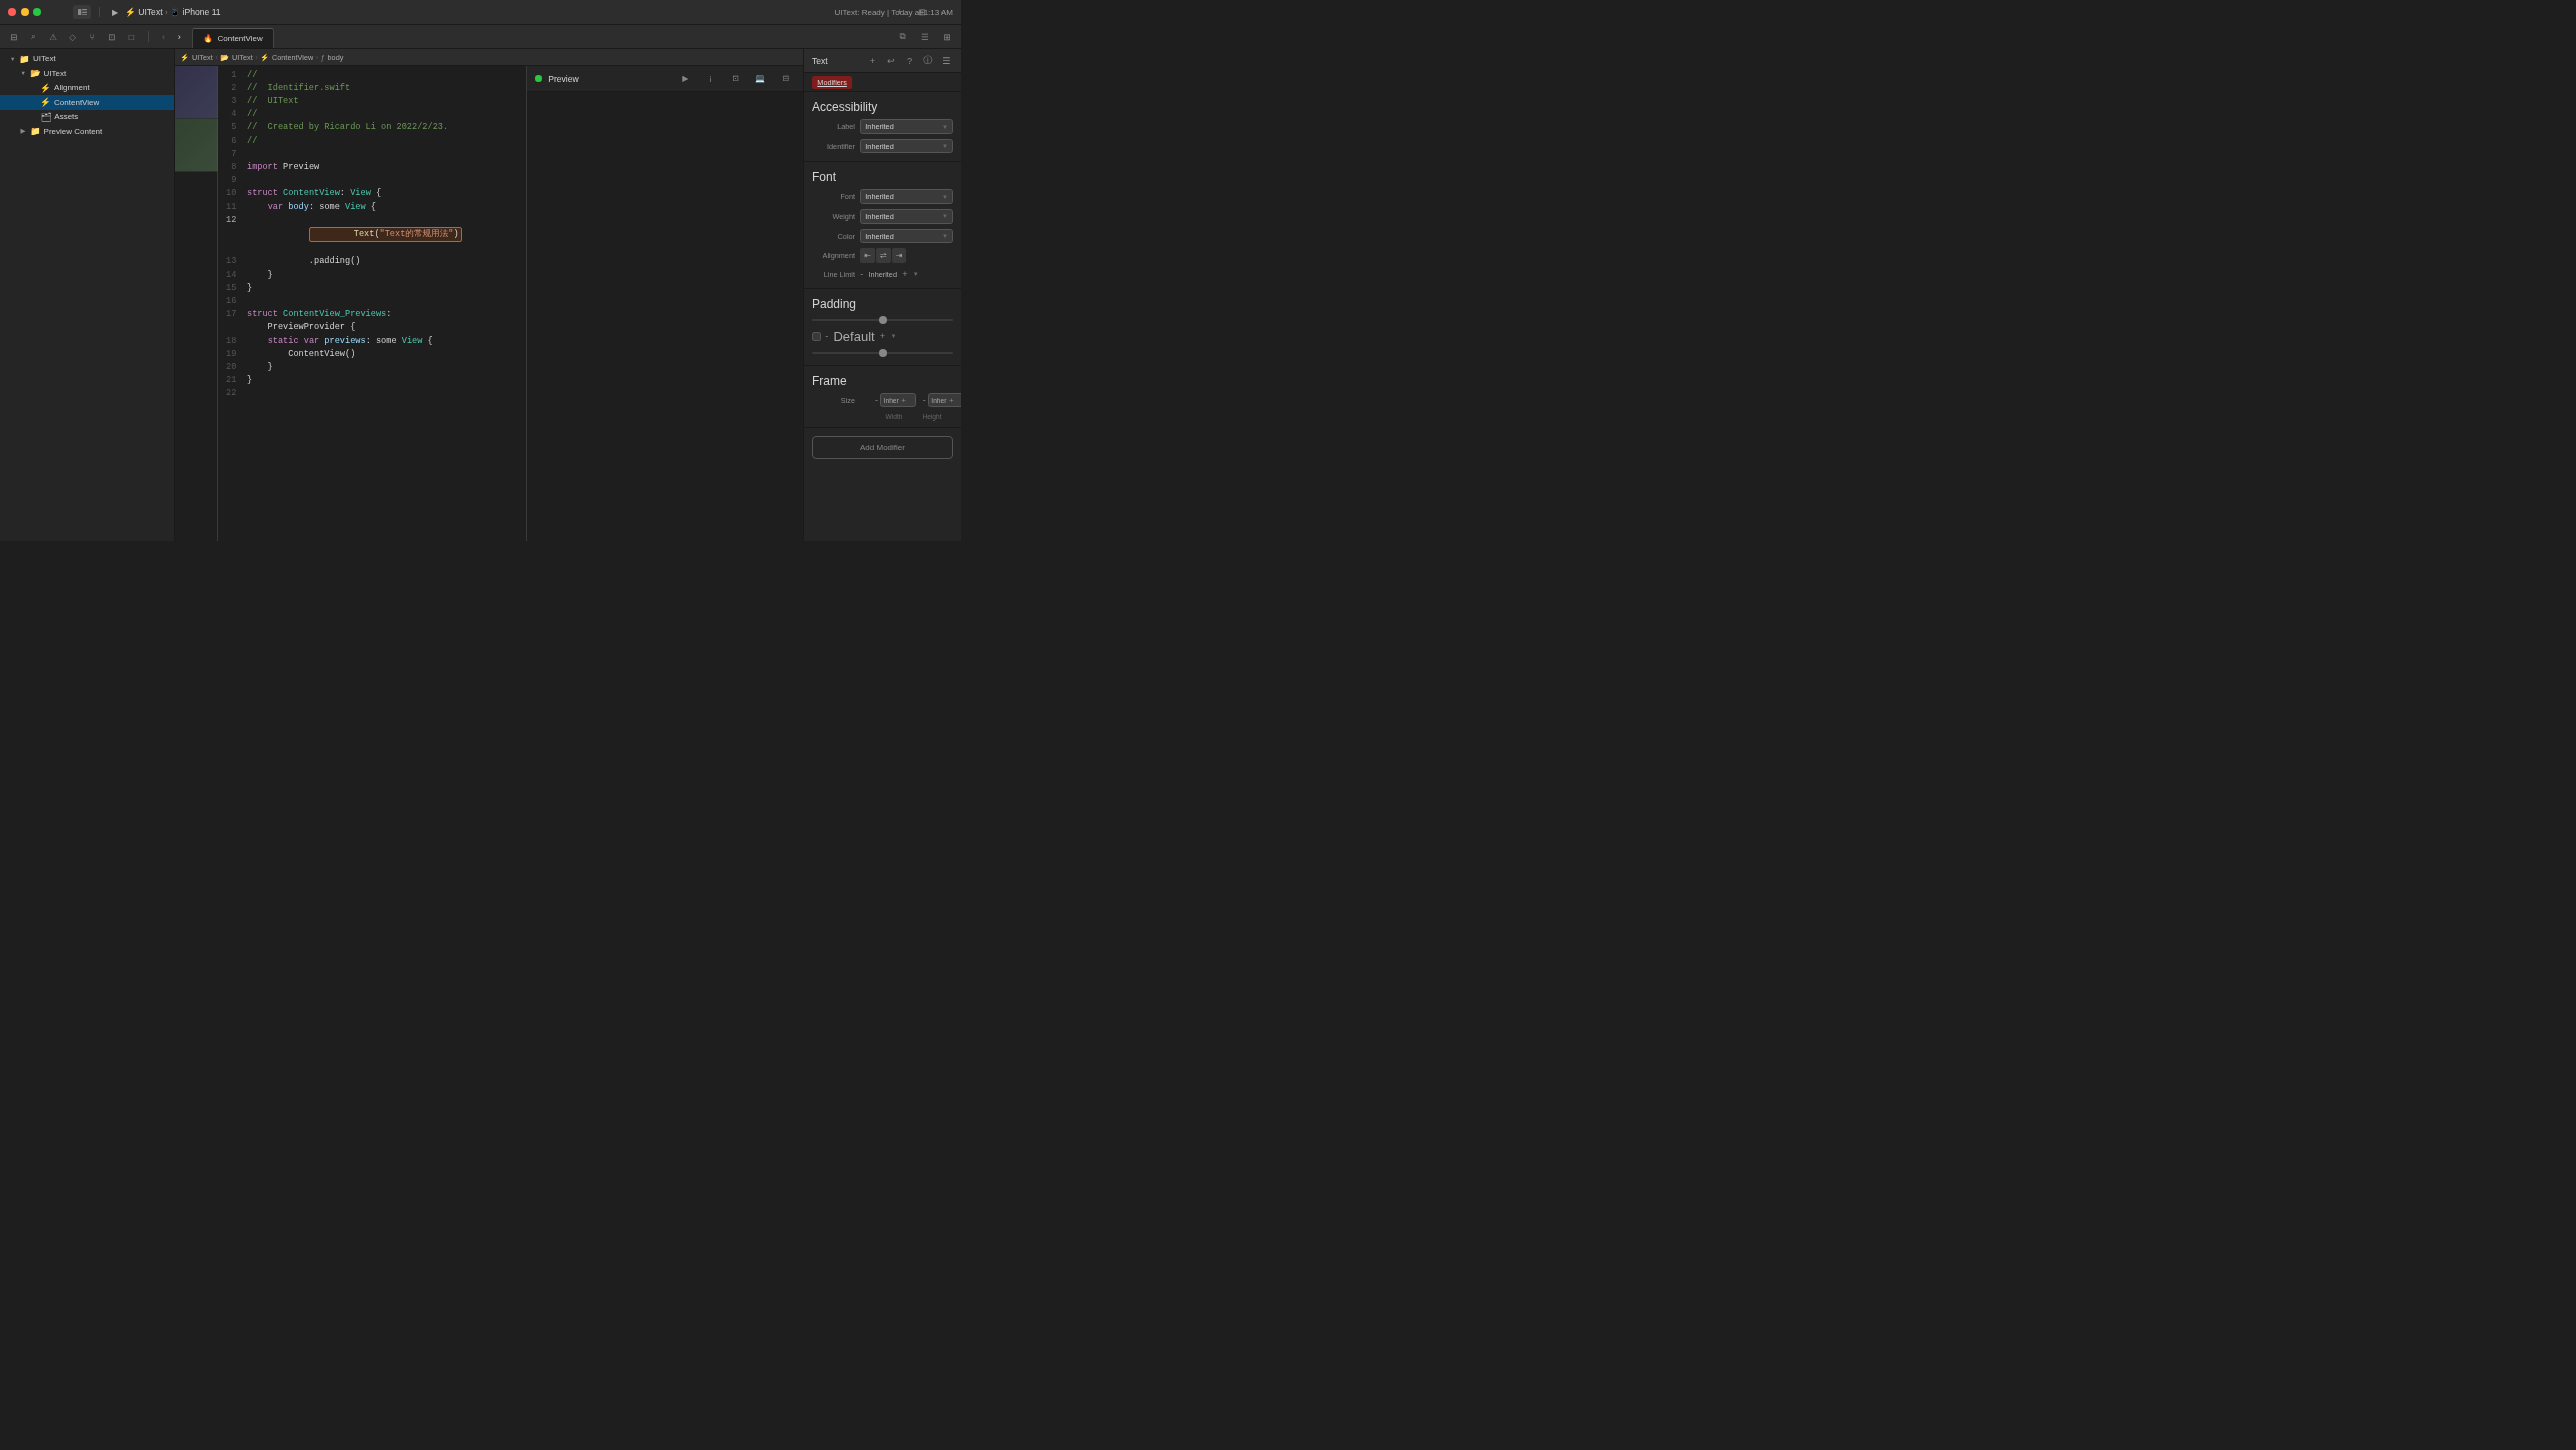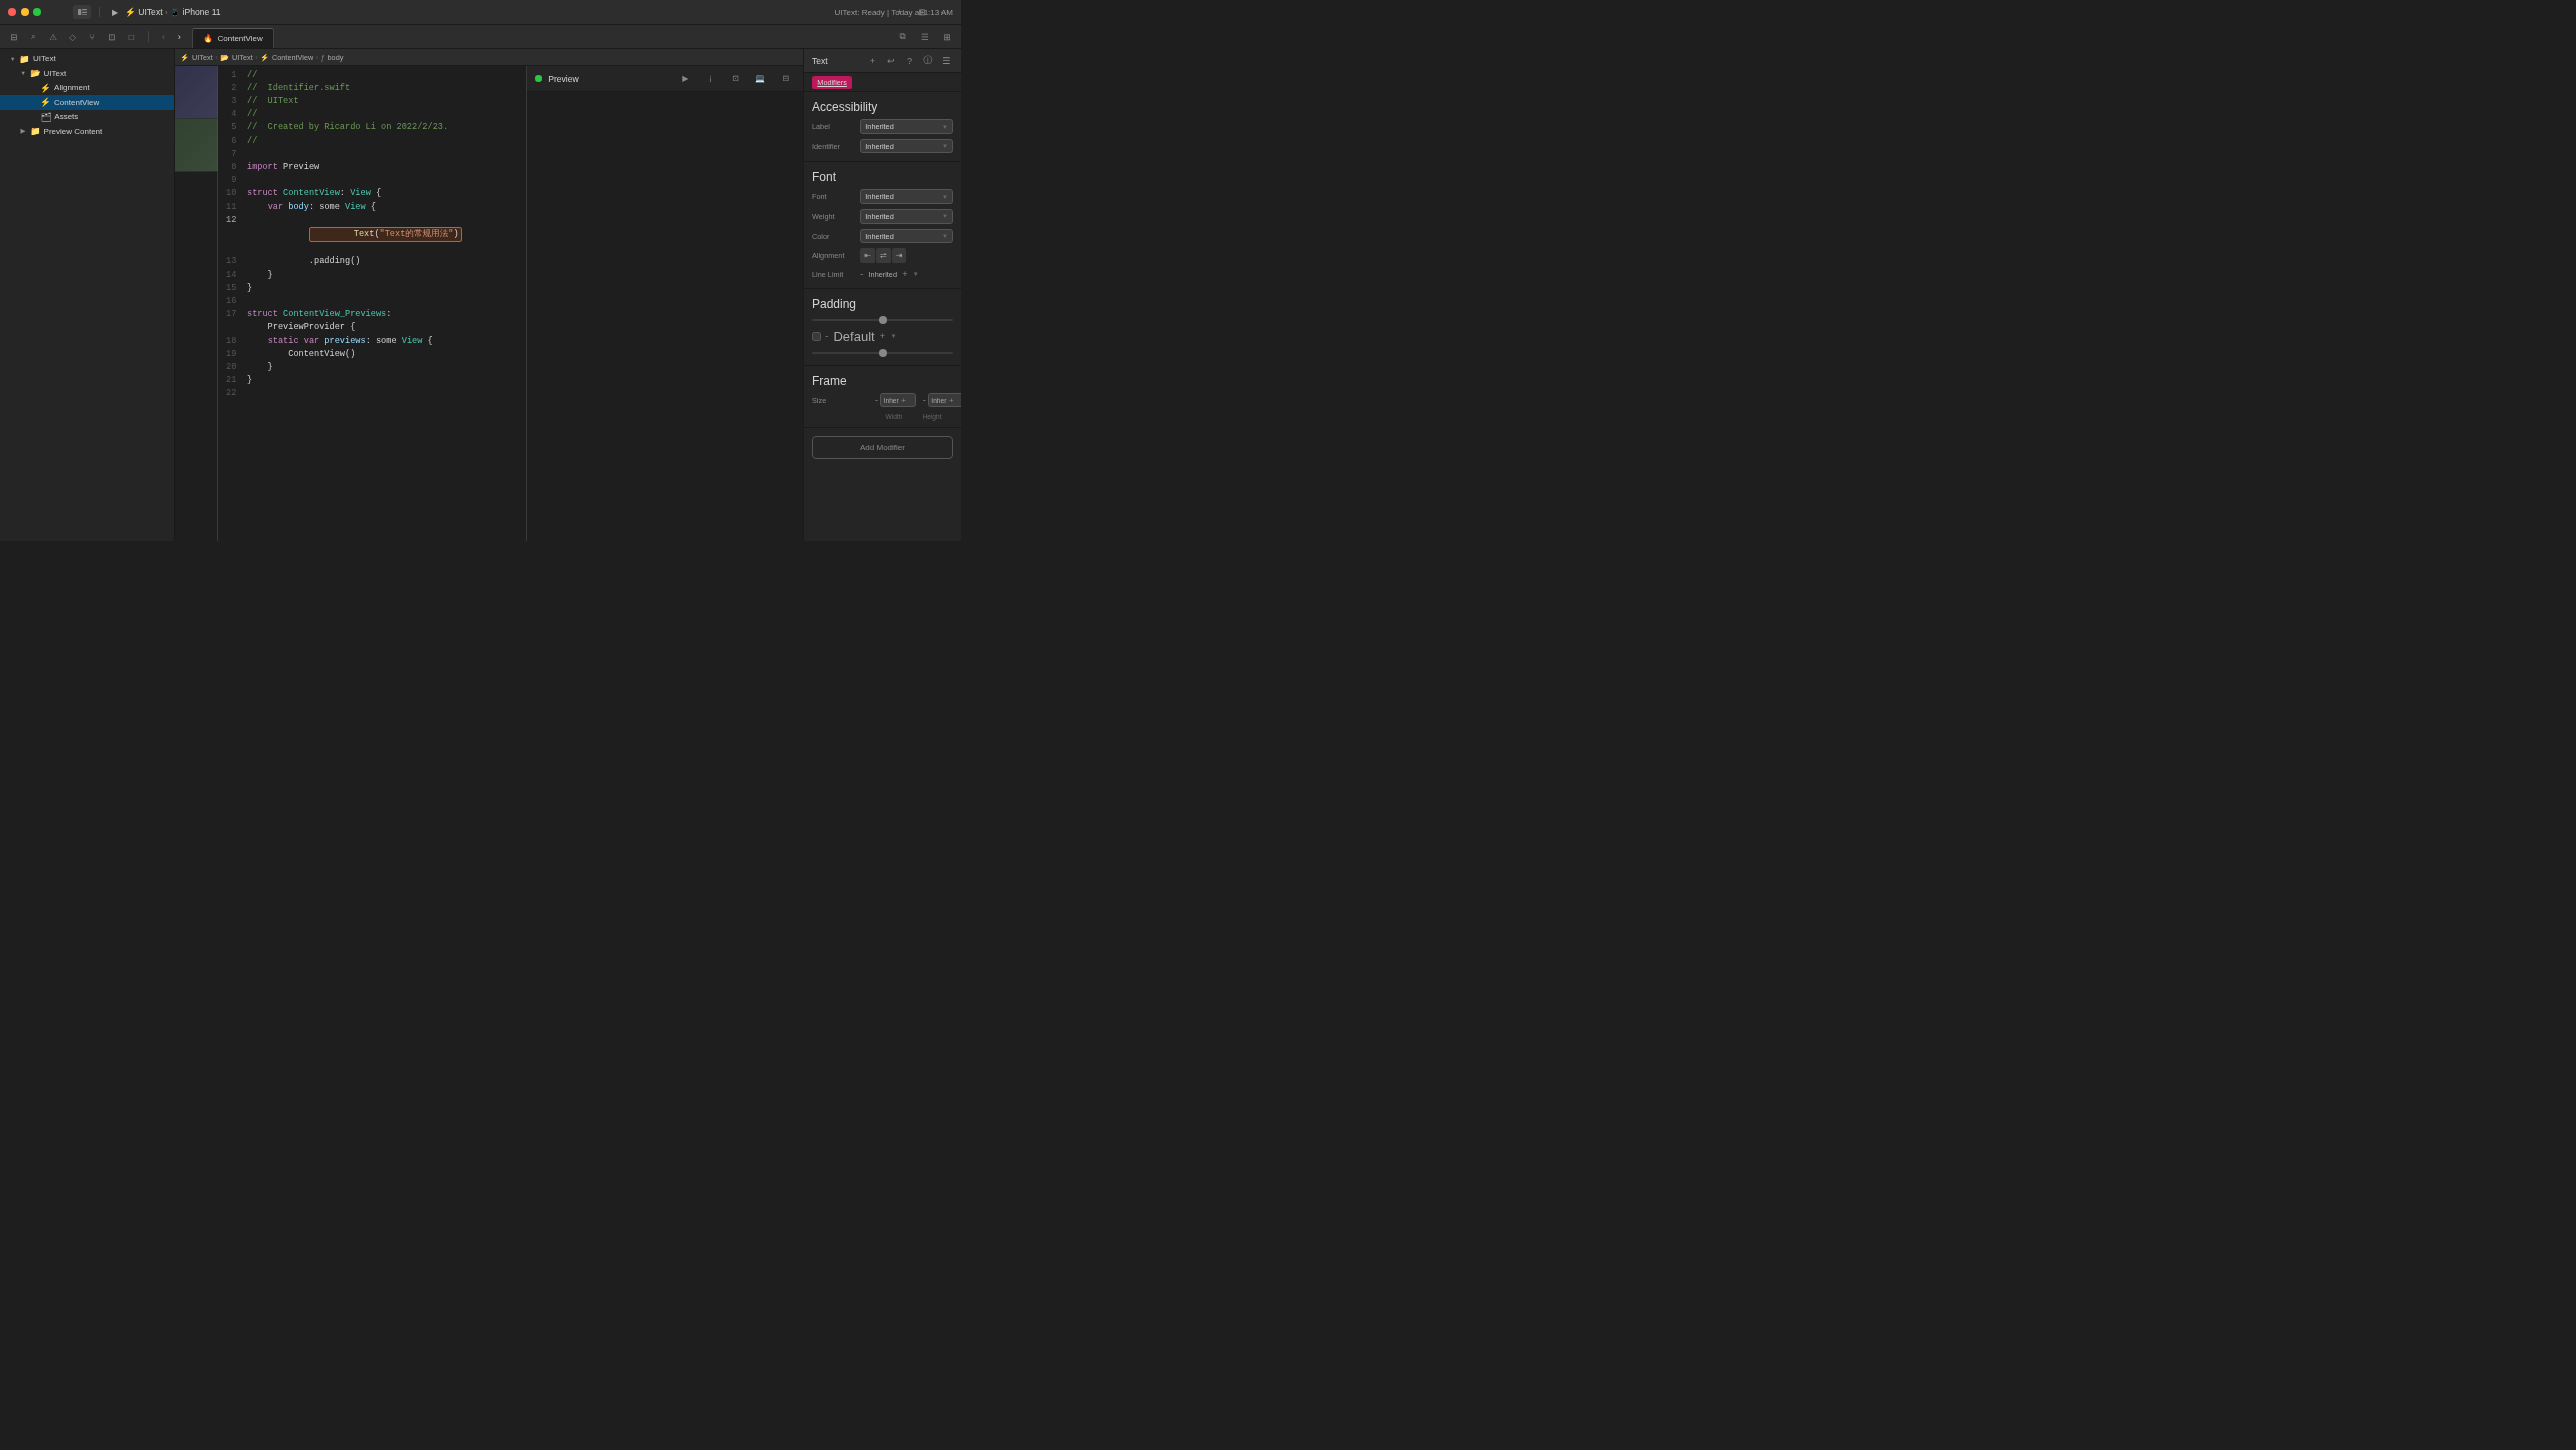--- a/index.html
+++ b/index.html
@@ -375,36 +375,37 @@
       border-bottom: 0.7px solid #1a1a1a;
     }
     .insp-tab {
       padding: 2px 5.3px;
       border-radius: 2.6px;
       font-size: 7.3px;
       cursor: pointer;
       color: #888;
     }
     .insp-tab.active {
-      background: #be185d;
+      background: #7f1d1d;
       color: #d4d4d4;
       text-decoration: underline;
     }
 
     .insp-row {
       display: flex;
       align-items: center;
       padding: 2.6px 8px;
       min-height: 17px;
       gap: 5.3px;
     }
     .insp-label {
       color: #888;
       font-size: 7.3px;
       min-width: 43px;
+      text-align: right;
     }
     .insp-value {
       flex: 1;
       display: flex;
       align-items: center;
       gap: 2.6px;
     }
     .insp-dropdown {
       flex: 1;
       height: 14.5px;

